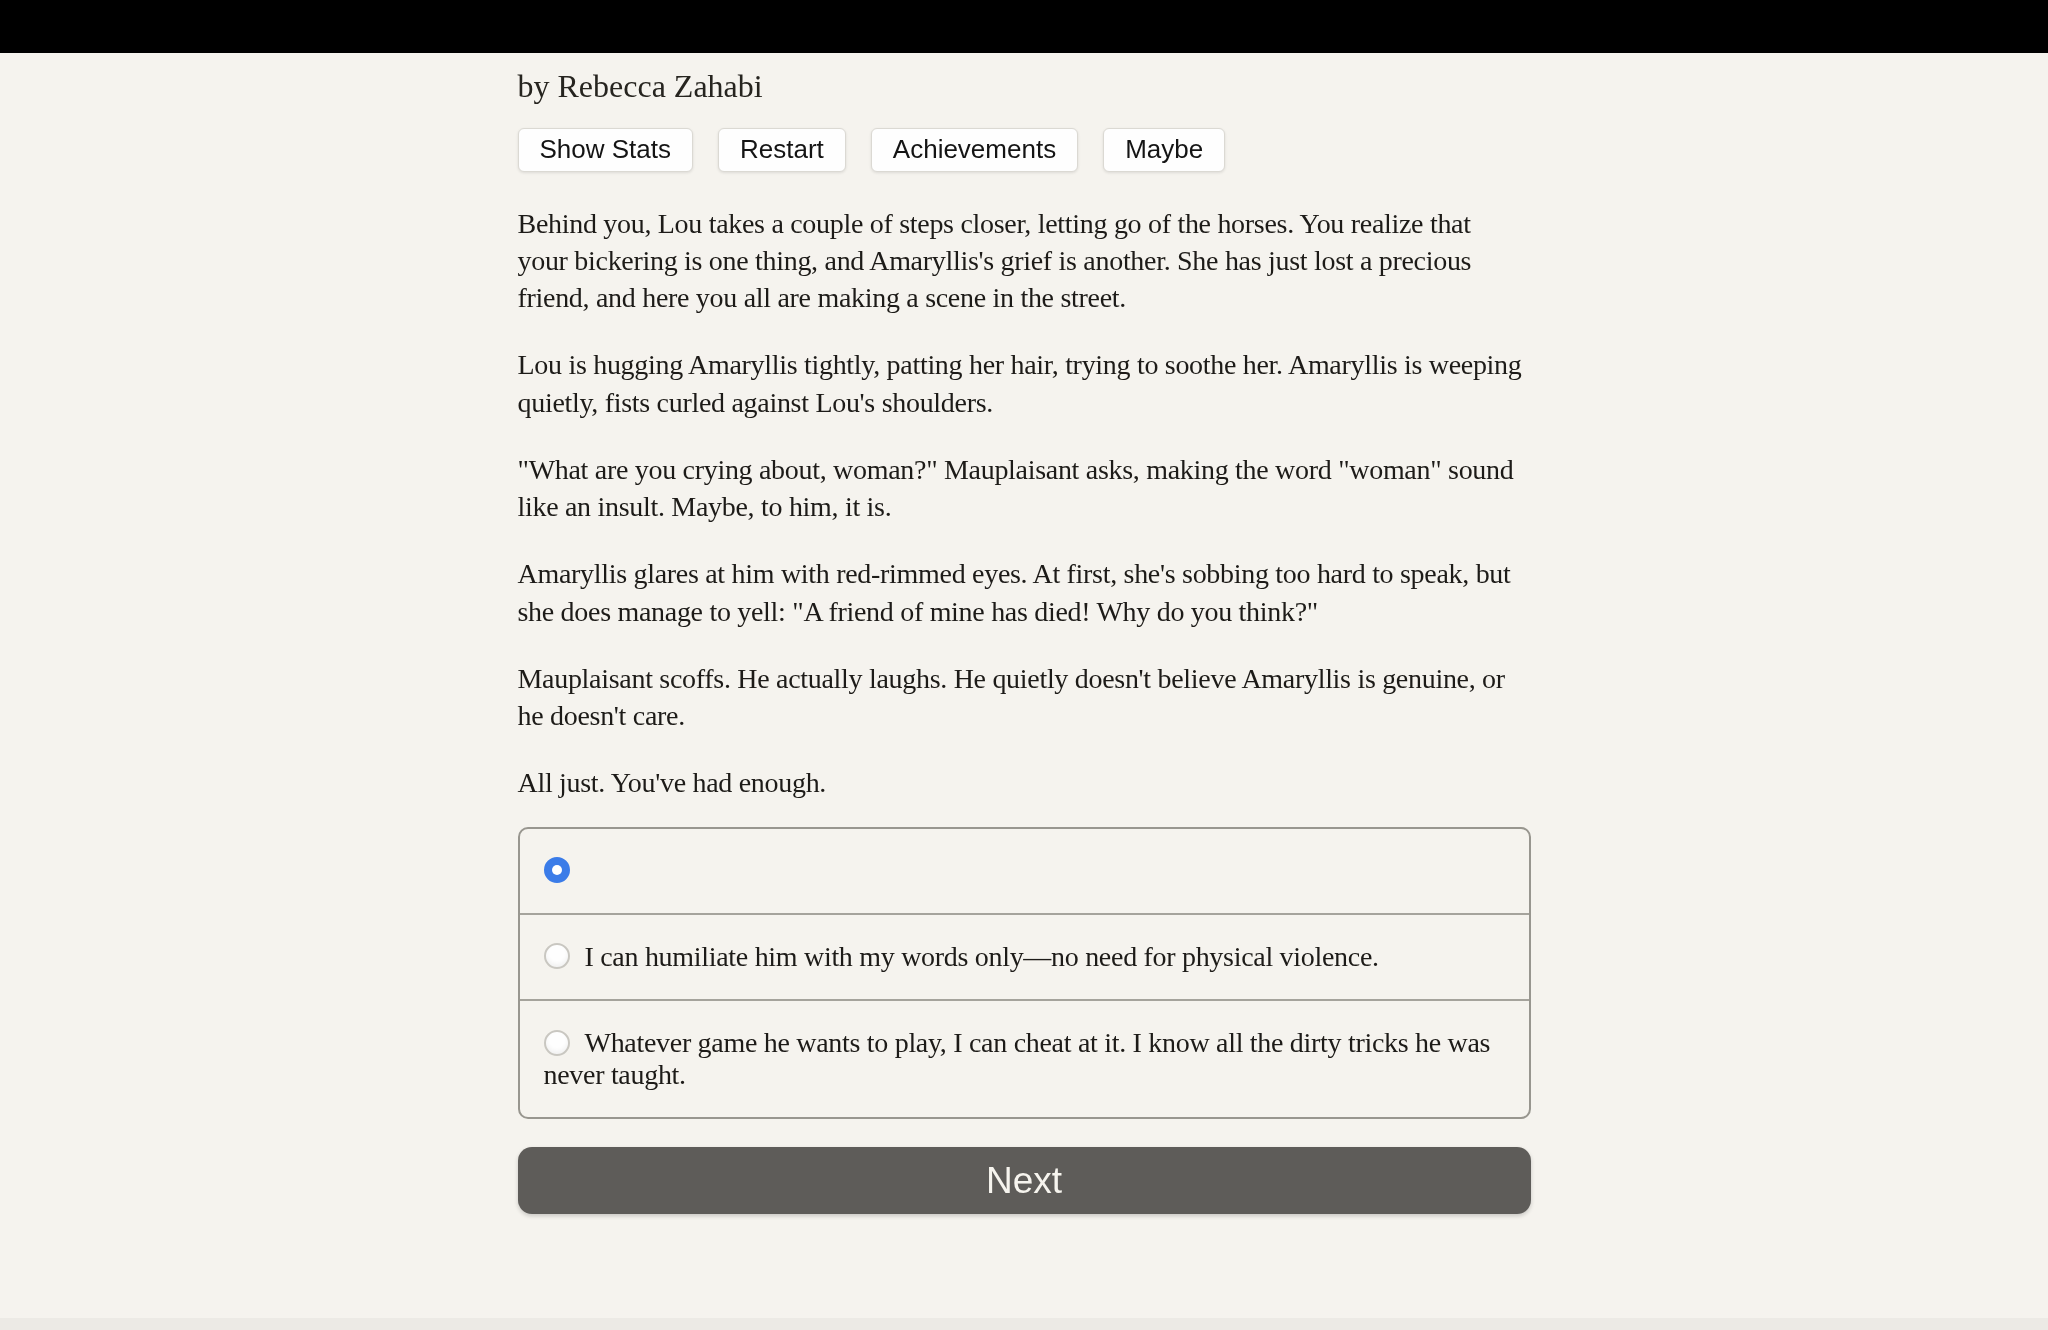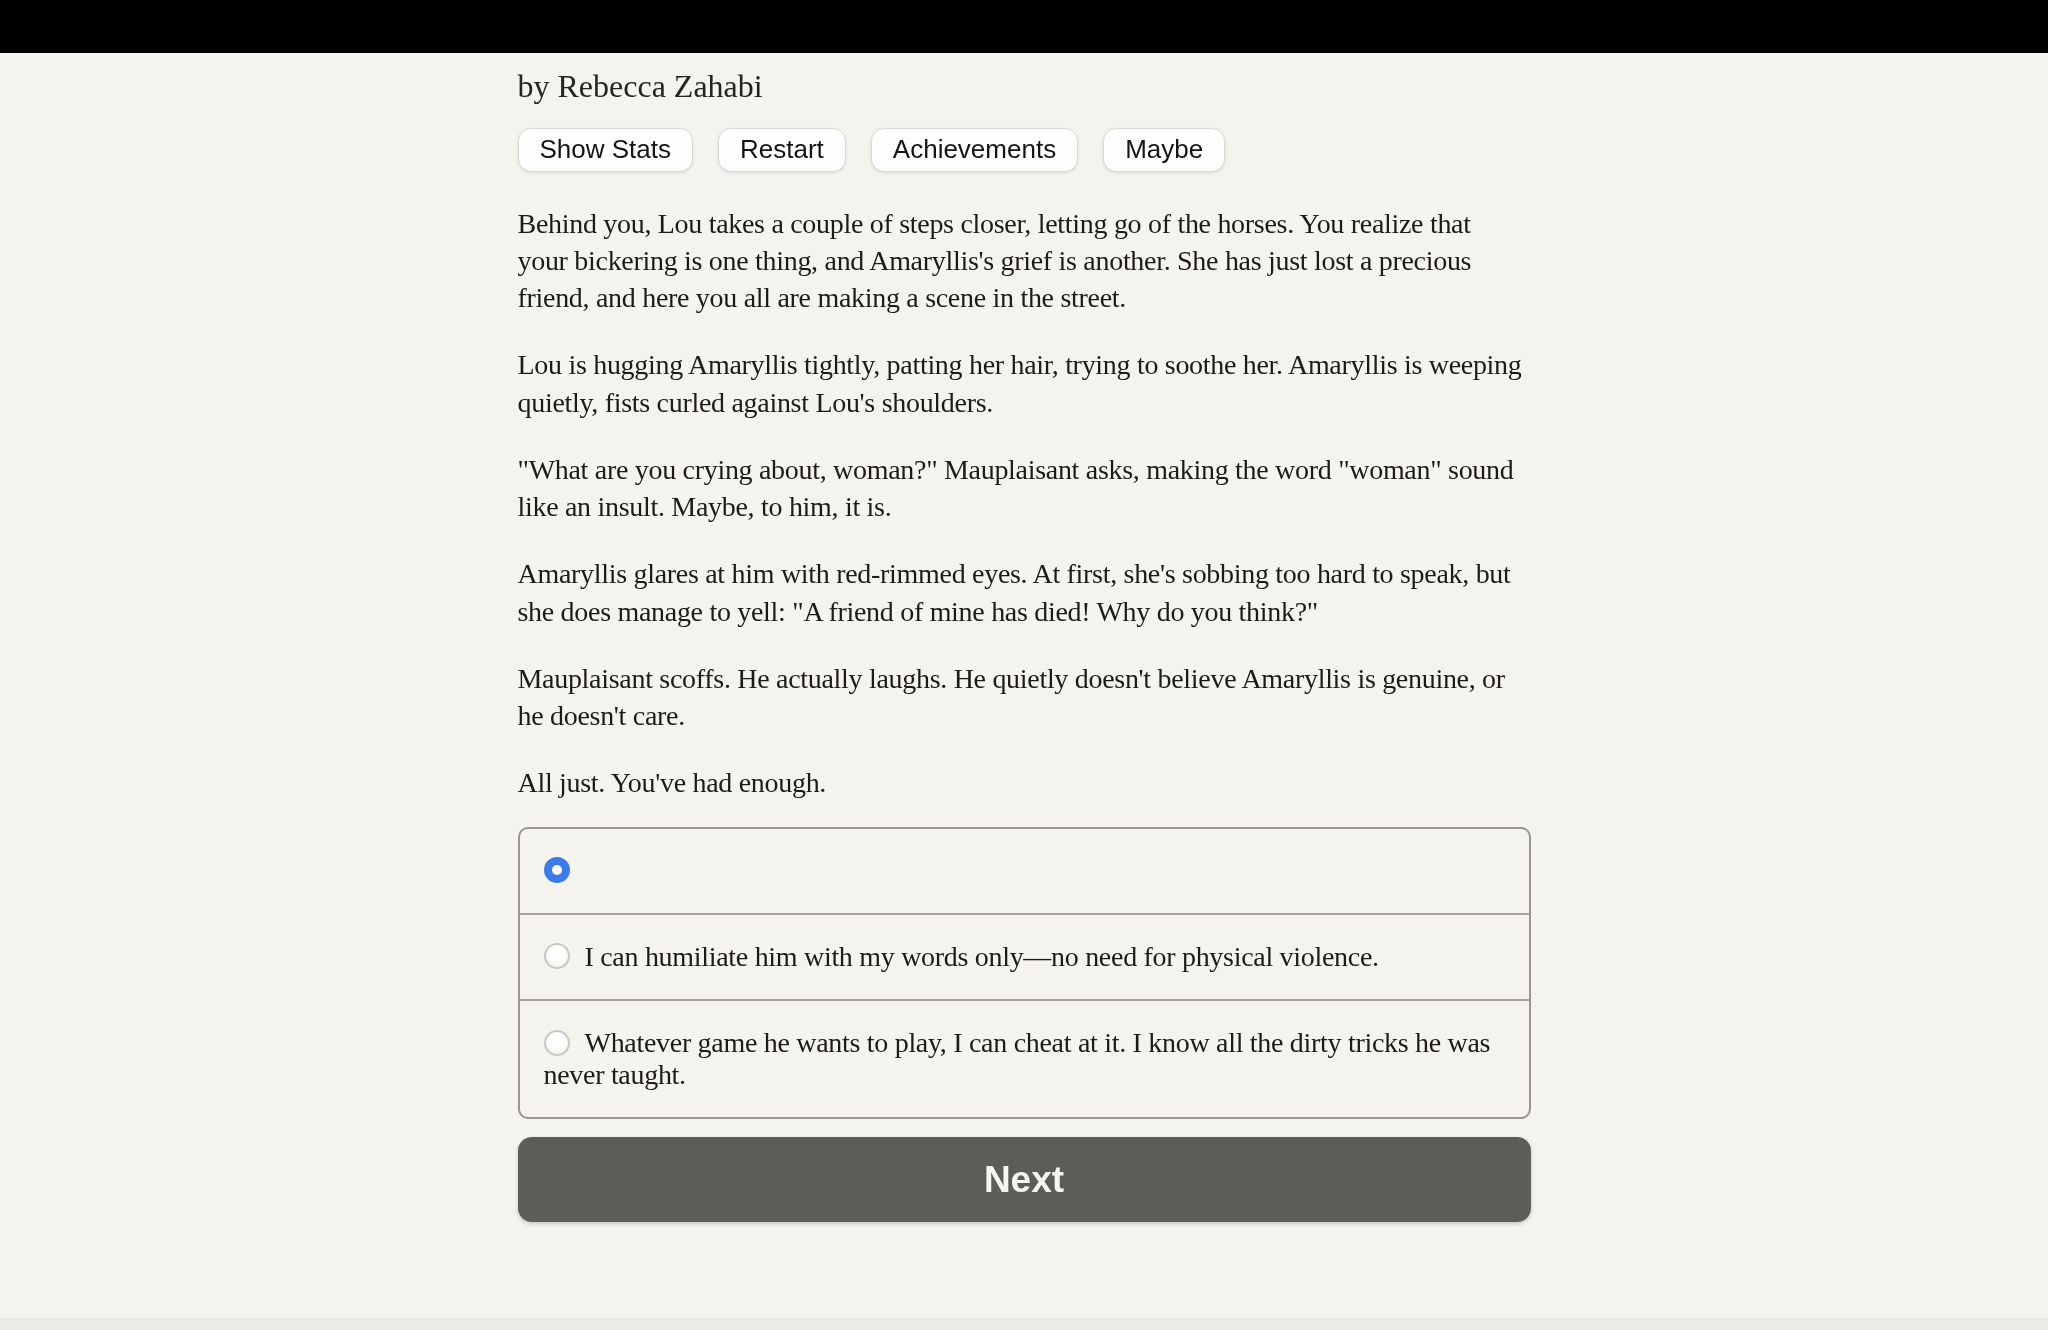--- a/index.html
+++ b/index.html
@@ -33,21 +33,21 @@
     margin-top: 22px;
     display: flex;
     gap: 25px;
   }
   .tb-button {
     font-family: "Liberation Sans", sans-serif;
     font-size: 26px;
     color: #141414;
     background: #fefefe;
     border: 1px solid #dbd9d3;
-    border-radius: 13px;
+    border-radius: 6px;
     height: 44px;
     padding: 0 21px;
     box-shadow: 0 1px 3px rgba(0,0,0,0.10);
     cursor: pointer;
     white-space: nowrap;
   }
   .story p {
     font-size: 28px;
     line-height: 1.33;
     letter-spacing: -0.3px;
@@ -101,26 +101,26 @@
     top: 50%;
     width: 10px;
     height: 10px;
     margin: -5px 0 0 -5px;
     border-radius: 50%;
     background: #fff;
   }
   .next-button {
     display: block;
     width: 100%;
-    margin-top: 18px;
-    height: 85px;
+    margin-top: 28px;
+    height: 67px;
     background: var(--next-bg, #5e5c59);
     color: #f6f4ee;
     font-family: "Liberation Sans", sans-serif;
-    font-weight: bold;
+    font-weight: normal;
     font-size: 37px;
     border: none;
     border-radius: 14px;
     cursor: pointer;
     box-shadow: 0 2px 4px rgba(0,0,0,0.18);
   }
   .bottom-strip {
     position: absolute;
     left: 0;
     right: 0;

